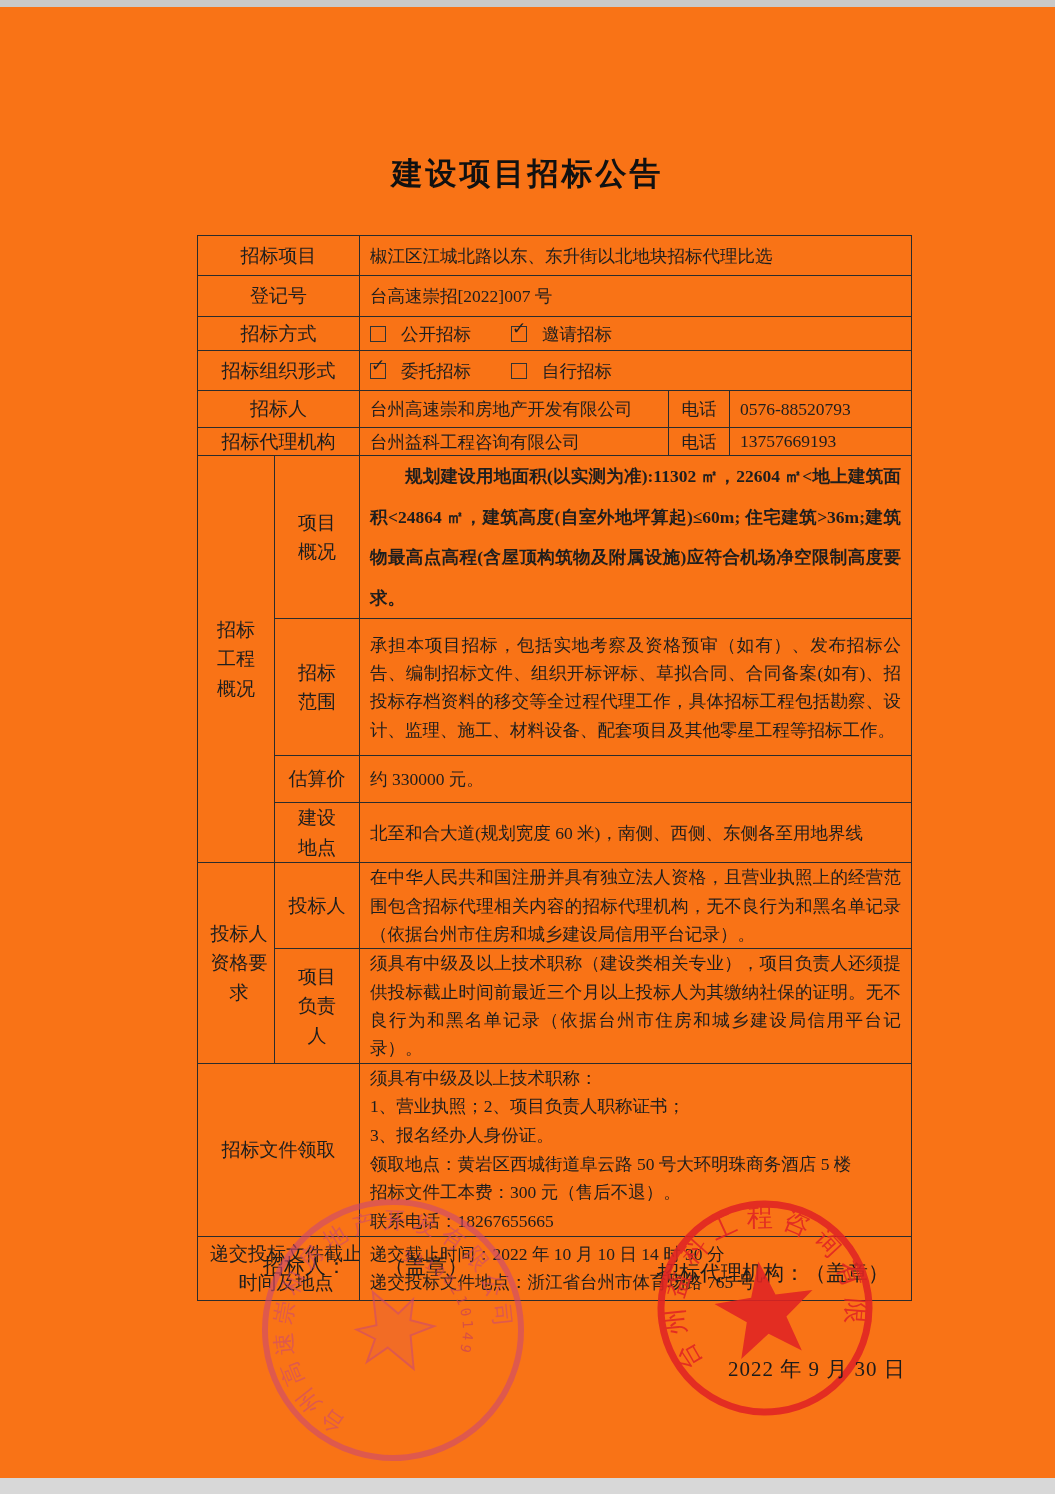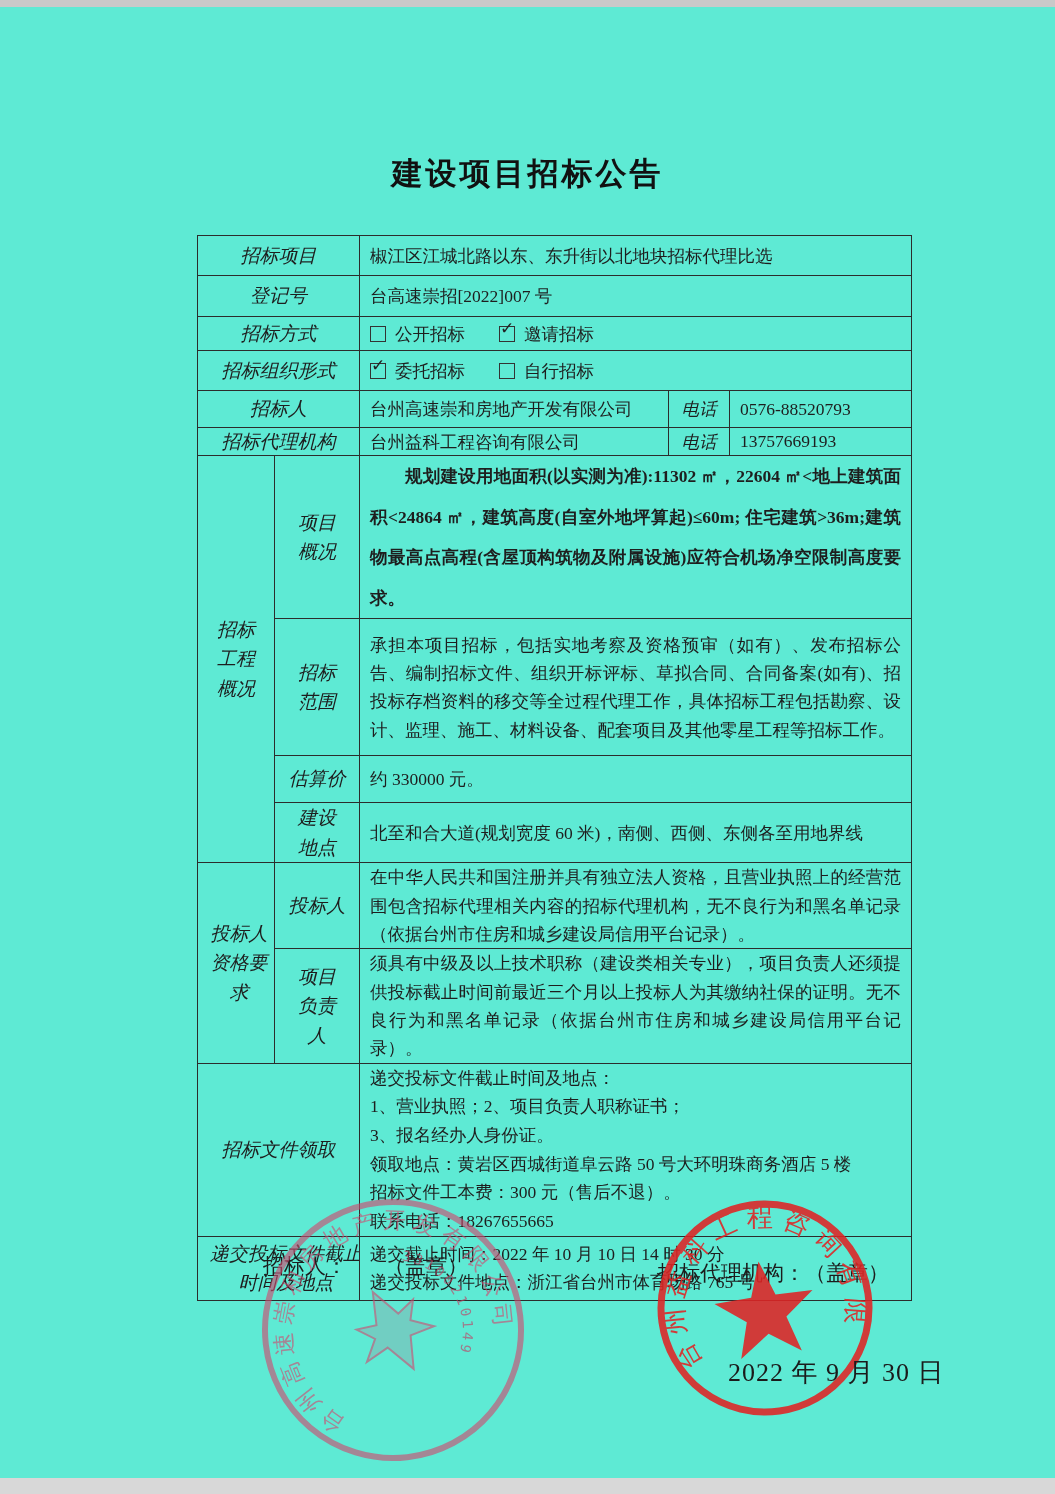--- a/index.html
+++ b/index.html
@@ -5,64 +5,64 @@
   html,body{margin:0;padding:0;}
   body{
     width:1055px;height:1494px;position:relative;
     background:#d4d4d4;
     font-family:"Liberation Serif","DejaVu Serif",serif;
     color:#1e1e1e;
     overflow:hidden;
   }
   .page{
     position:absolute;left:0;top:7px;right:0;bottom:16px;
-    background:#5eead4;
+    background:#f97316;
   }
   .doc-title{
     position:absolute;left:0;top:146px;width:1055px;
     text-align:center;font-size:31px;font-weight:bold;letter-spacing:3px;
     color:#111;
   }
   table.main{
     position:absolute;left:197px;top:228px;
     border-collapse:collapse;table-layout:fixed;width:714px;
     font-size:17px;
   }
   table.main td{
     border:1.6px solid #2c2c2c;
     padding:0 10px;
     vertical-align:middle;
     overflow:hidden;
   }
   td.lab{
-    text-align:center;font-size:19px;padding:0 2px;font-style:italic;
+    text-align:center;font-size:19px;padding:0 2px;
   }
   td.val{font-size:17.5px;}
   .wrapbox{display:inline-block;text-align:center;line-height:1.55;}
-  .cb-row{display:flex;align-items:center;}
+  .cb-row{display:flex;align-items:center;gap:6px;}
   .cb{
     position:relative;display:inline-block;width:14px;height:14px;
     border:1.6px solid #333;margin-right:9px;flex:0 0 auto;background:transparent;
   }
   .cb .mark{
     position:absolute;left:0px;top:-9px;font-size:17px;font-weight:bold;color:#222;
     font-family:"DejaVu Sans",sans-serif;
   }
   .cb-label{margin-right:34px;font-size:17.5px;}
   .para{line-height:1.62;text-align:justify;}
   .para-wide{line-height:2.32;text-align:justify;}
   .indent{text-indent:2em;font-weight:bold;}
   .lines div{line-height:1.64;}
   .sig-label{
     position:absolute;font-size:21px;color:#1c1c1c;z-index:2;
   }
   .stamp{position:absolute;z-index:5;pointer-events:none;}
   .date-line{
     position:absolute;left:728px;top:1348px;z-index:6;
-    font-size:26px;color:#1b1b1b;letter-spacing:1px;
+    font-size:21px;color:#1b1b1b;letter-spacing:1px;
   }
   .band-top{position:absolute;left:0;top:0;width:1055px;height:7px;background:#c9c9c9;}
   .band-bottom{position:absolute;left:0;bottom:0;width:1055px;height:16px;background:#d8d8d8;}
 </style>
 </head>
 <body>
 
 <div class="band-top"></div>
 <div class="page">
 
@@ -158,21 +158,21 @@
     <tr style="height:86px">
       <td class="lab"><span class="wrapbox" style="width:44px">项目负责人</span></td>
       <td class="val" colspan="3">
             <div class="para">须具有中级及以上技术职称（建设类相关专业），项目负责人还须提供投标截止时间前最近三个月以上投标人为其缴纳社保的证明。无不良行为和黑名单记录（依据台州市住房和城乡建设局信用平台记录）。</div>
           </td>
     </tr>
     <tr style="height:171px">
       <td class="lab" colspan="2">招标文件领取</td>
       <td class="val" colspan="3">
         <div class="lines">
-          <div>递交投标文件截止时间及地点：</div>
+          <div>须具有中级及以上技术职称：</div>
           <div>1、营业执照；2、项目负责人职称证书；</div>
           <div>3、报名经办人身份证。</div>
           <div>领取地点：黄岩区西城街道阜云路 50 号大环明珠商务酒店 5 楼</div>
           <div>招标文件工本费：300 元（售后不退）。</div>
           <div>联系电话：18267655665</div>
         </div>
       </td>
     </tr>
     <tr style="height:64px">
       <td class="lab" colspan="2"><span class="wrapbox" style="width:156px">递交投标文件截止时间及地点</span></td>

